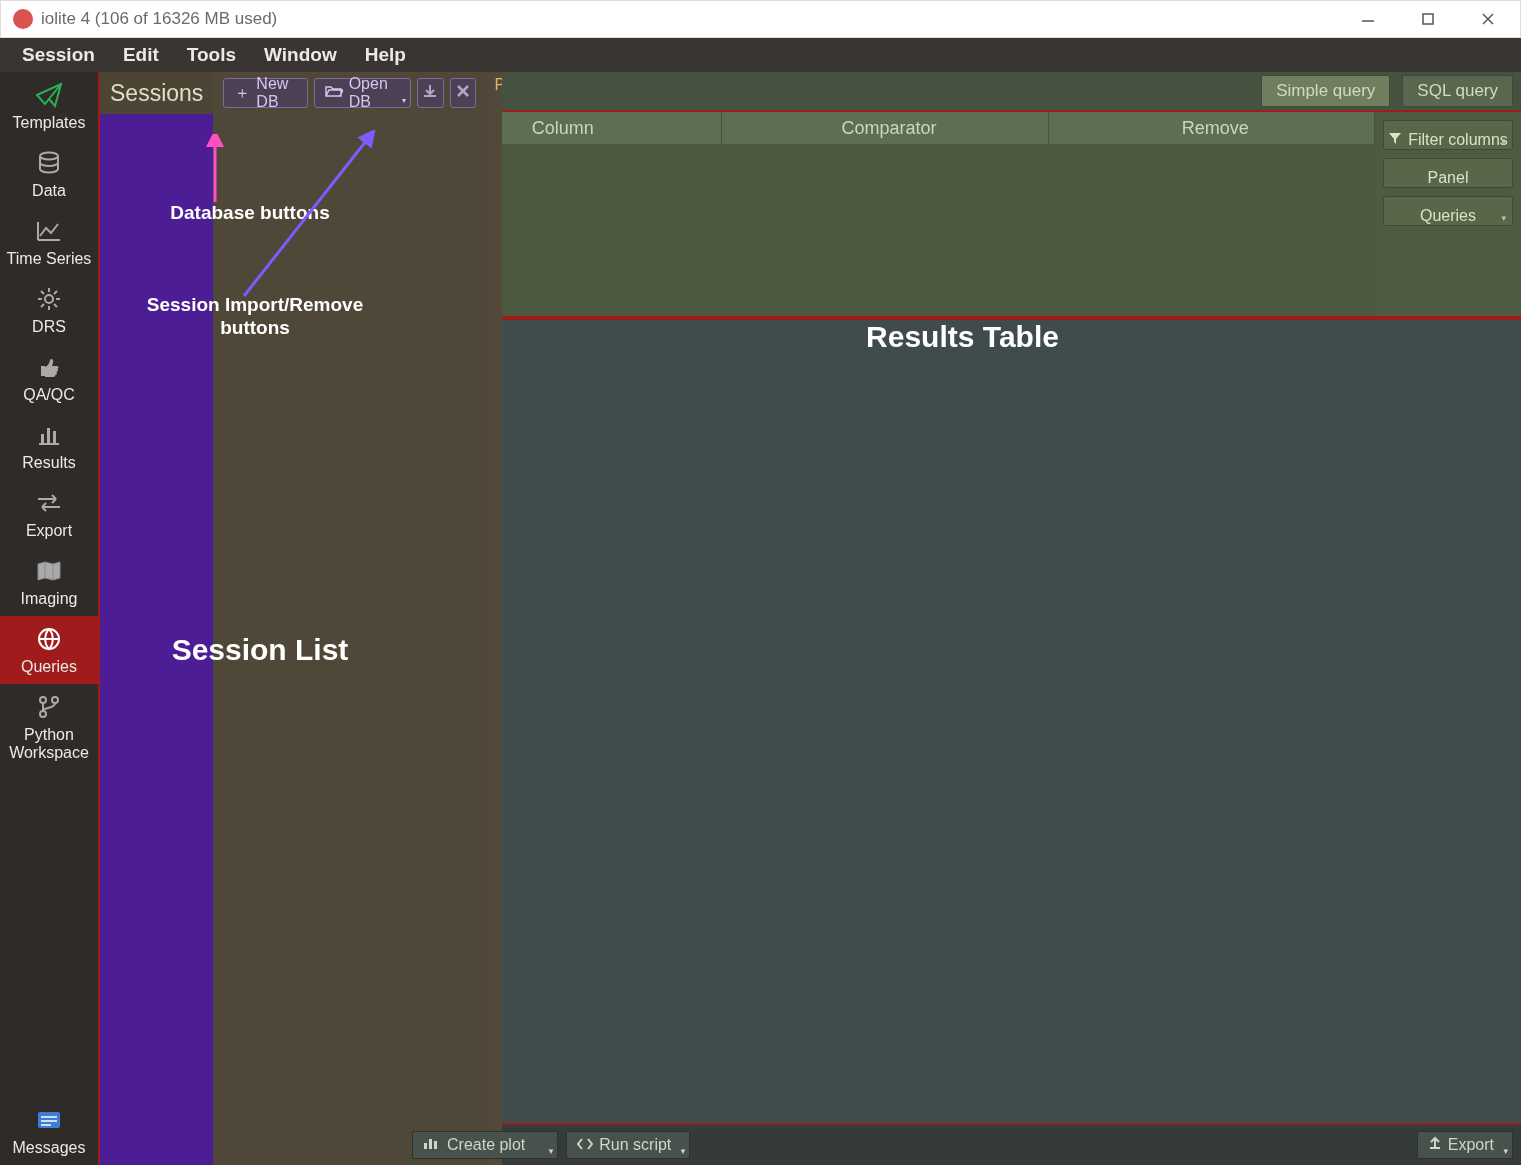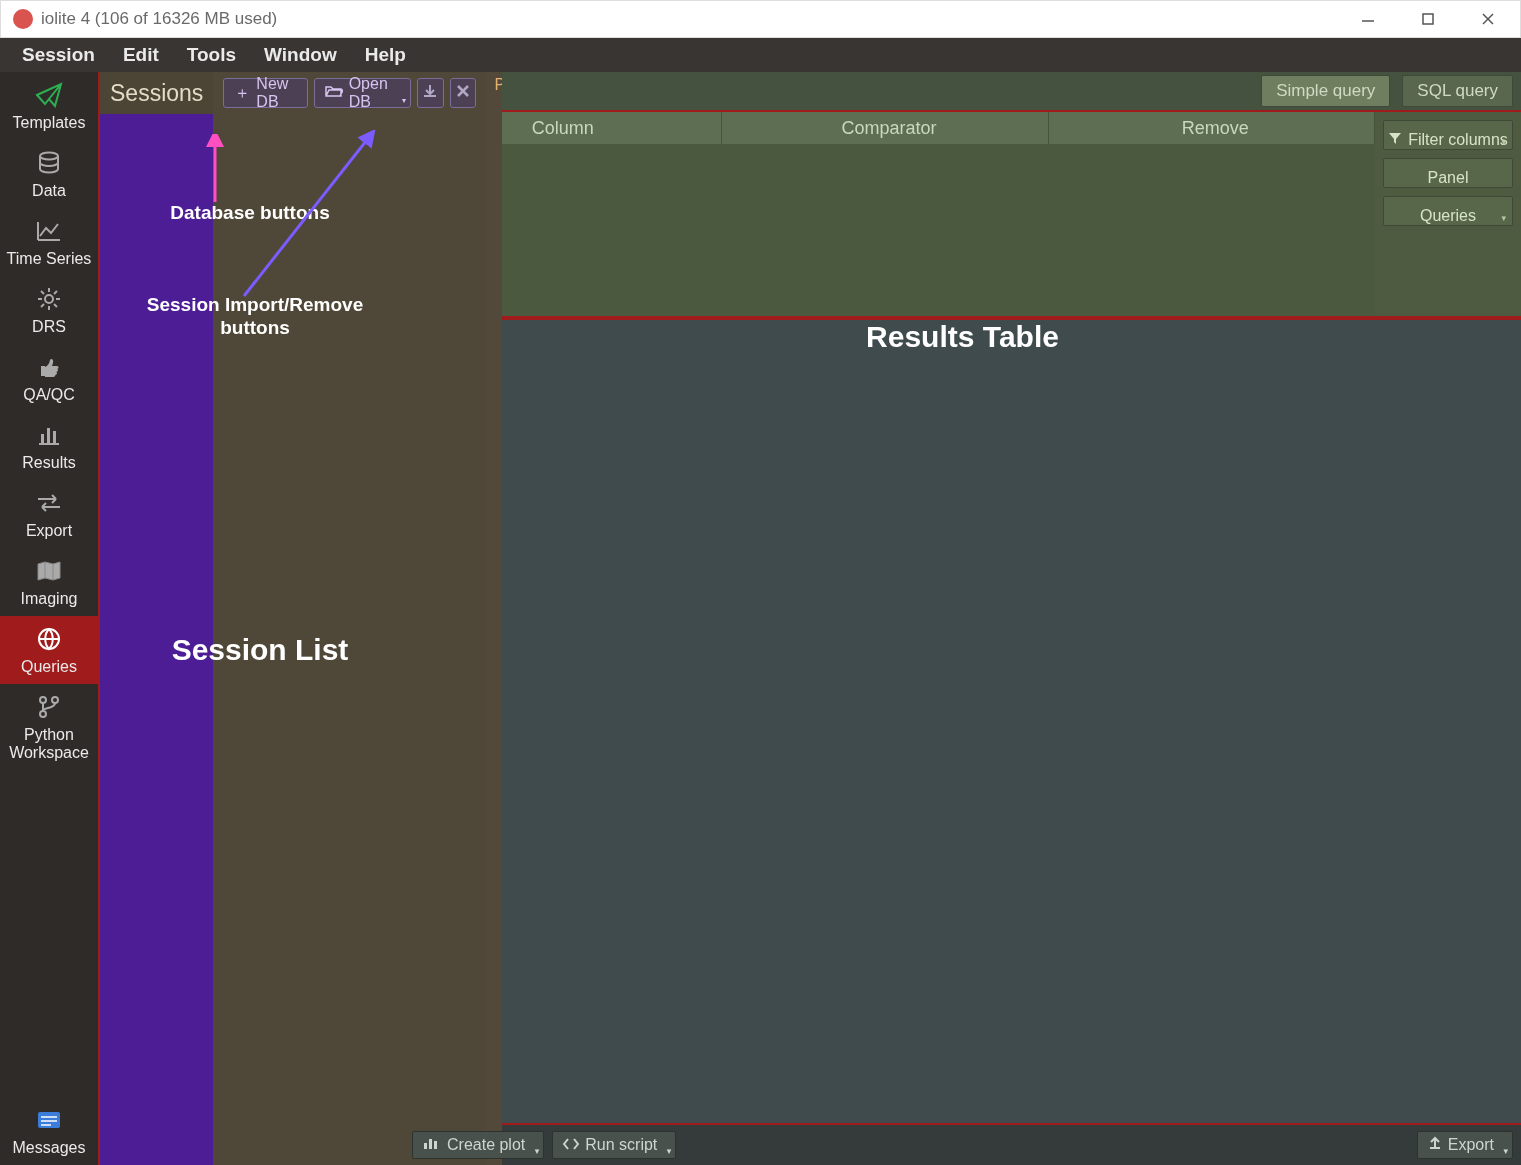--- a/index.html
+++ b/index.html
@@ -292,21 +292,21 @@
           <span class="dd">▾</span>
         </div>
       </div>
     </div>
 
     <div class="results-table">
       <div class="big-label">Results Table</div>
     </div>
 
     <div class="results-footer">
-      <div class="footer-btn" style="padding-right:18px;gap:10px;">
+      <div class="footer-btn" style="padding-right:32px;gap:10px;">
         <span><svg width="14" height="14" viewBox="0 0 14 14">
               <rect x="1" y="7" width="3" height="6" fill="#cdd6ce"></rect>
               <rect x="6" y="3" width="3" height="10" fill="#cdd6ce"></rect>
               <rect x="11" y="5" width="3" height="8" fill="#cdd6ce"></rect>
             </svg></span>
         <span>Create plot</span>
         <span class="dd">▾</span>
       </div>
       <div class="footer-btn" style="padding-right:18px;">
         <span><svg width="16" height="12" viewBox="0 0 16 12">

